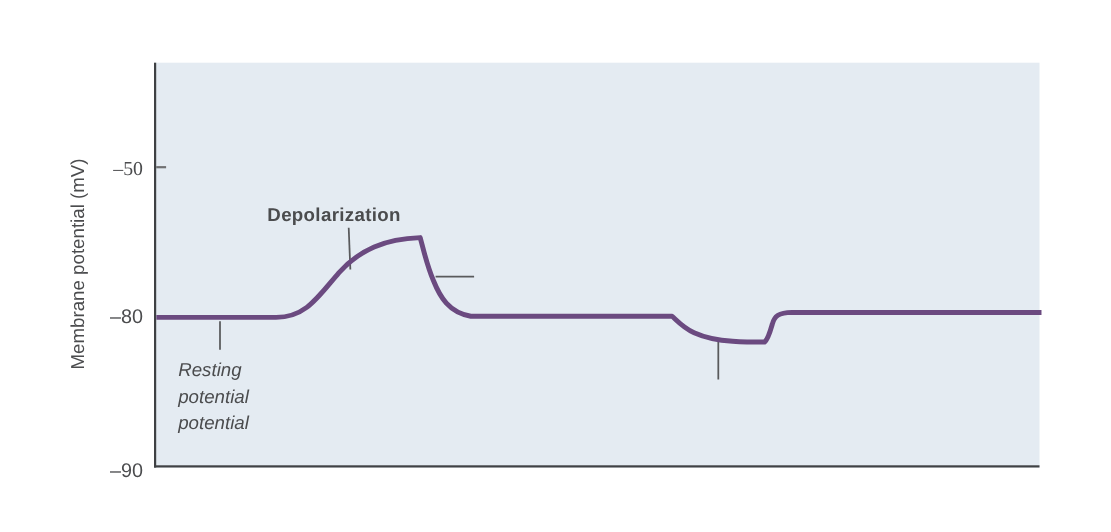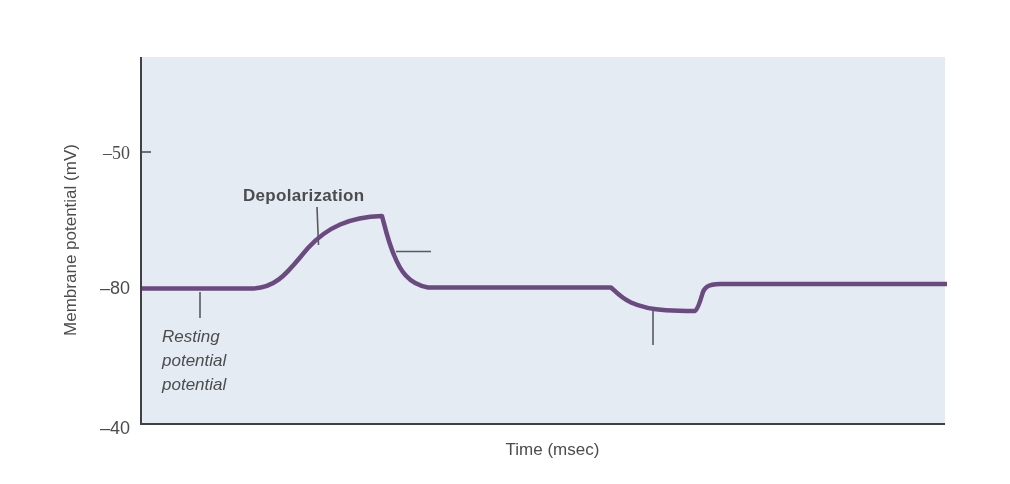--- a/index.html
+++ b/index.html
@@ -70,21 +70,21 @@
 </style>
 </head>
 <body>
 
 <div class="canvas">
 
   <div class="y-axis-title">Membrane potential (mV)</div>
 
   <div class="ytick t50">–50</div>
   <div class="ytick t70">–80</div>
-  <div class="ytick t90">–40</div>
+  <div class="ytick t90">–90</div>
 
   <div class="plot">
 
     <div class="tickmark t50"></div>
 
     <svg class="curve-svg" viewBox="0 0 805 368">
       <line class="pointer" x1="175" y1="150" x2="176.5" y2="188"></line>
       <line class="pointer" x1="254" y1="194.5" x2="289" y2="194.5"></line>
       <line class="pointer" x1="58" y1="235" x2="58" y2="261"></line>
       <line class="pointer" x1="511" y1="253" x2="511" y2="288"></line>
@@ -96,15 +96,14 @@
 
     <div class="ann resting">
       <div>Resting</div>
       <div>potential</div>
       <div>potential</div>
     </div>
 
 
   </div>
 
-  <div class="x-axis-title">Time (msec)</div>
 
 </div>
 
 </body></html>

